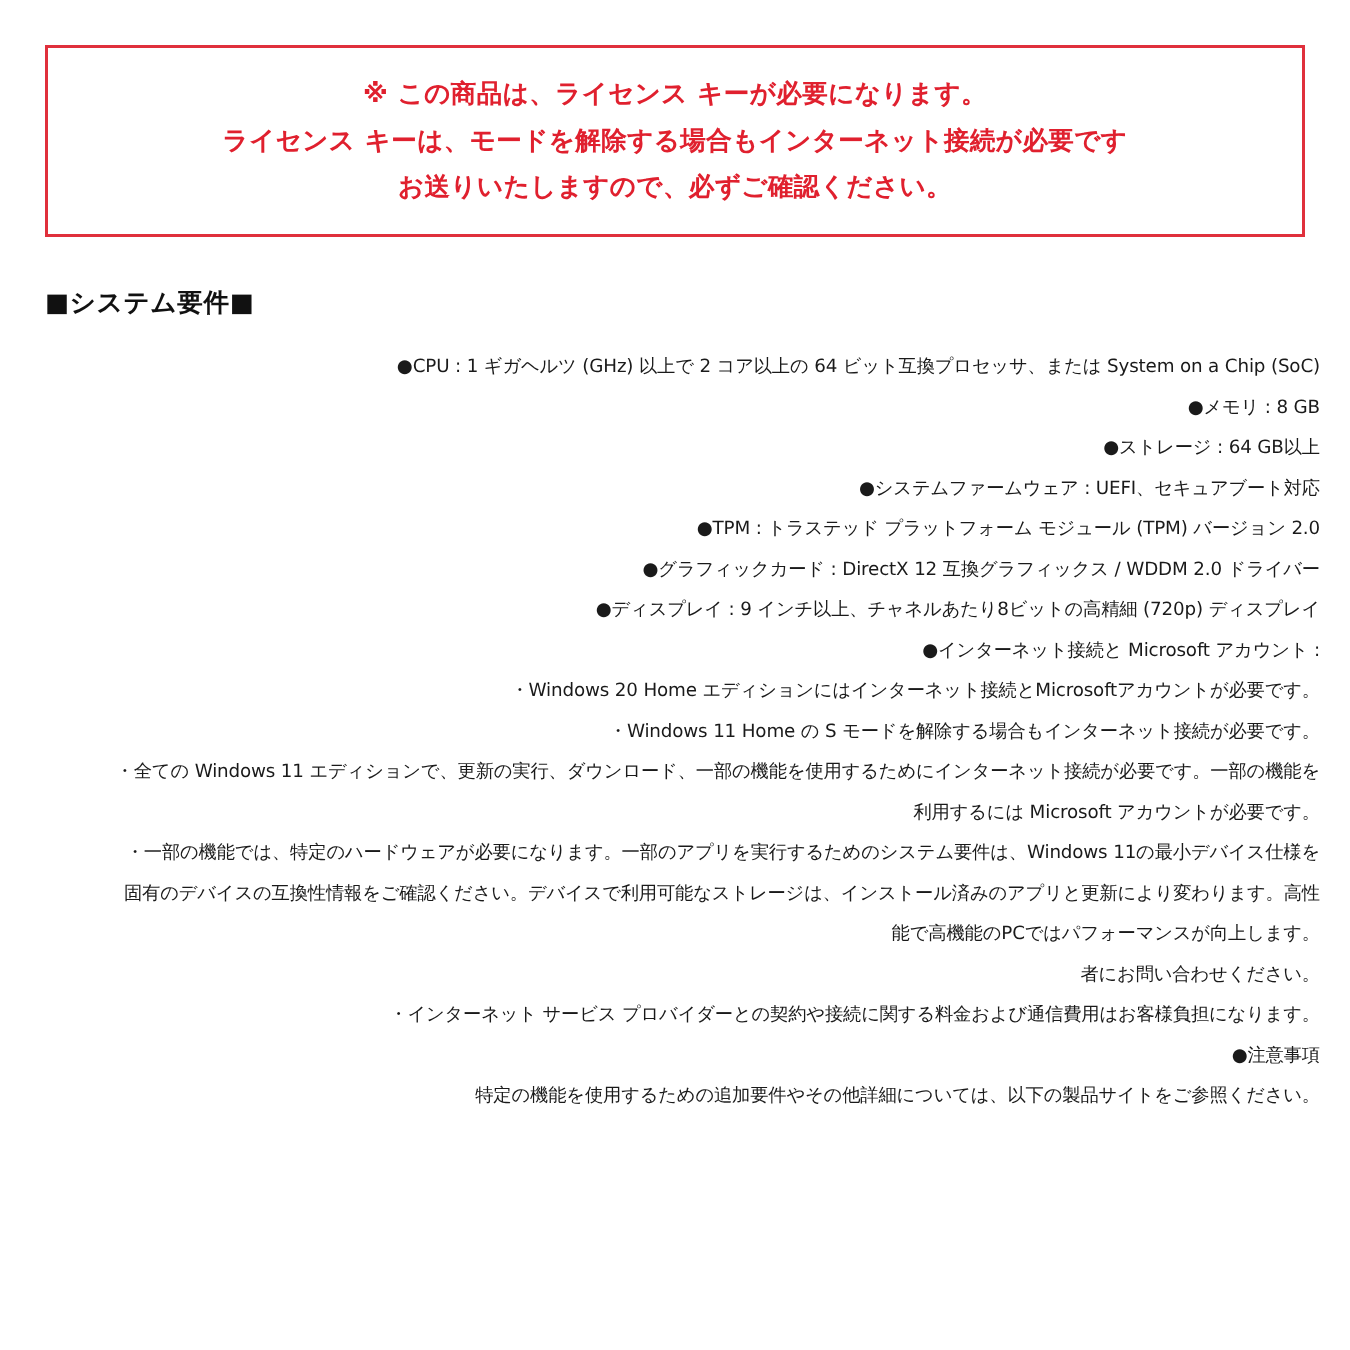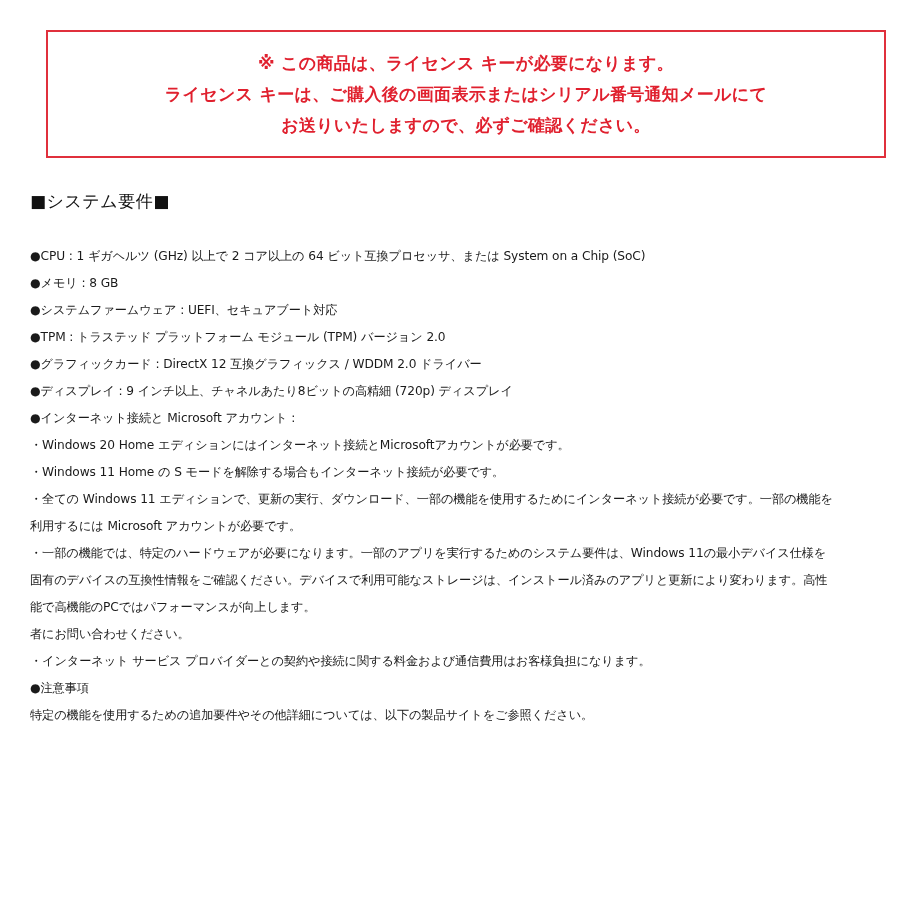--- a/index.html
+++ b/index.html
@@ -10,21 +10,21 @@
     body {
       width: 900px;
       height: 900px;
       position: relative;
       overflow: hidden;
       font-family: "DejaVu Sans", "Liberation Sans", sans-serif;
       color: #1a1a1a;
     }
     .notice-box {
       position: absolute;
-      left: 46px;
+      left: 30px;
       top: 30px;
       width: 836px;
       height: 124px;
       border: 2px solid #e0303c;
       box-sizing: content-box;
       display: flex;
       flex-direction: column;
       justify-content: center;
       align-items: center;
     }
@@ -34,58 +34,60 @@
       font-size: 17px;
       line-height: 31px;
       letter-spacing: 0.3px;
       white-space: nowrap;
     }
     .section-heading {
       position: absolute;
       left: 30px;
       top: 190px;
       font-size: 17px;
-      font-weight: normal;
+      font-weight: bold;
       color: #111;
       letter-spacing: 0.5px;
       white-space: nowrap;
     }
     .content {
       position: absolute;
       left: 30px;
-      top: 243px;
+      top: 231px;
       width: 850px;
+      text-align: right;
     }
     .line {
       font-size: 12.2px;
       line-height: 27px;
       height: 27px;
       white-space: nowrap;
       color: #1a1a1a;
       letter-spacing: -0.1px;
     }
     .url {
       color: #1a1a1a;
       text-decoration: none;
     }
   </style>
 </head>
 <body>
 
 <div class="notice-box">
   <div class="notice-line">※ この商品は、ライセンス キーが必要になります。</div>
-  <div class="notice-line">ライセンス キーは、ご購入後の画面表示またはシリアル番号通知メールにて</div>
+  <div class="notice-line">ライセンス キーは、モードを解除する場合もインターネット接続が必要です</div>
   <div class="notice-line">お送りいたしますので、必ずご確認ください。</div>
 </div>
 
 <div class="section-heading">■システム要件■</div>
 
 <div class="content">
   <div class="line">●CPU : 1 ギガヘルツ (GHz) 以上で 2 コア以上の 64 ビット互換プロセッサ、または System on a Chip (SoC)</div>
   <div class="line">●メモリ : 8 GB</div>
+  <div class="line">●ストレージ : 64 GB以上</div>
   <div class="line">●システムファームウェア : UEFI、セキュアブート対応</div>
   <div class="line">●TPM : トラステッド プラットフォーム モジュール (TPM) バージョン 2.0</div>
   <div class="line">●グラフィックカード : DirectX 12 互換グラフィックス / WDDM 2.0 ドライバー</div>
   <div class="line">●ディスプレイ : 9 インチ以上、チャネルあたり8ビットの高精細 (720p) ディスプレイ</div>
 
   <div class="line">●インターネット接続と Microsoft アカウント :</div>
   <div class="line">・Windows 20 Home エディションにはインターネット接続とMicrosoftアカウントが必要です。</div>
   <div class="line">・Windows 11 Home の S モードを解除する場合もインターネット接続が必要です。</div>
   <div class="line">・全ての Windows 11 エディションで、更新の実行、ダウンロード、一部の機能を使用するためにインターネット接続が必要です。一部の機能を</div>
   <div class="line">利用するには Microsoft アカウントが必要です。</div>

